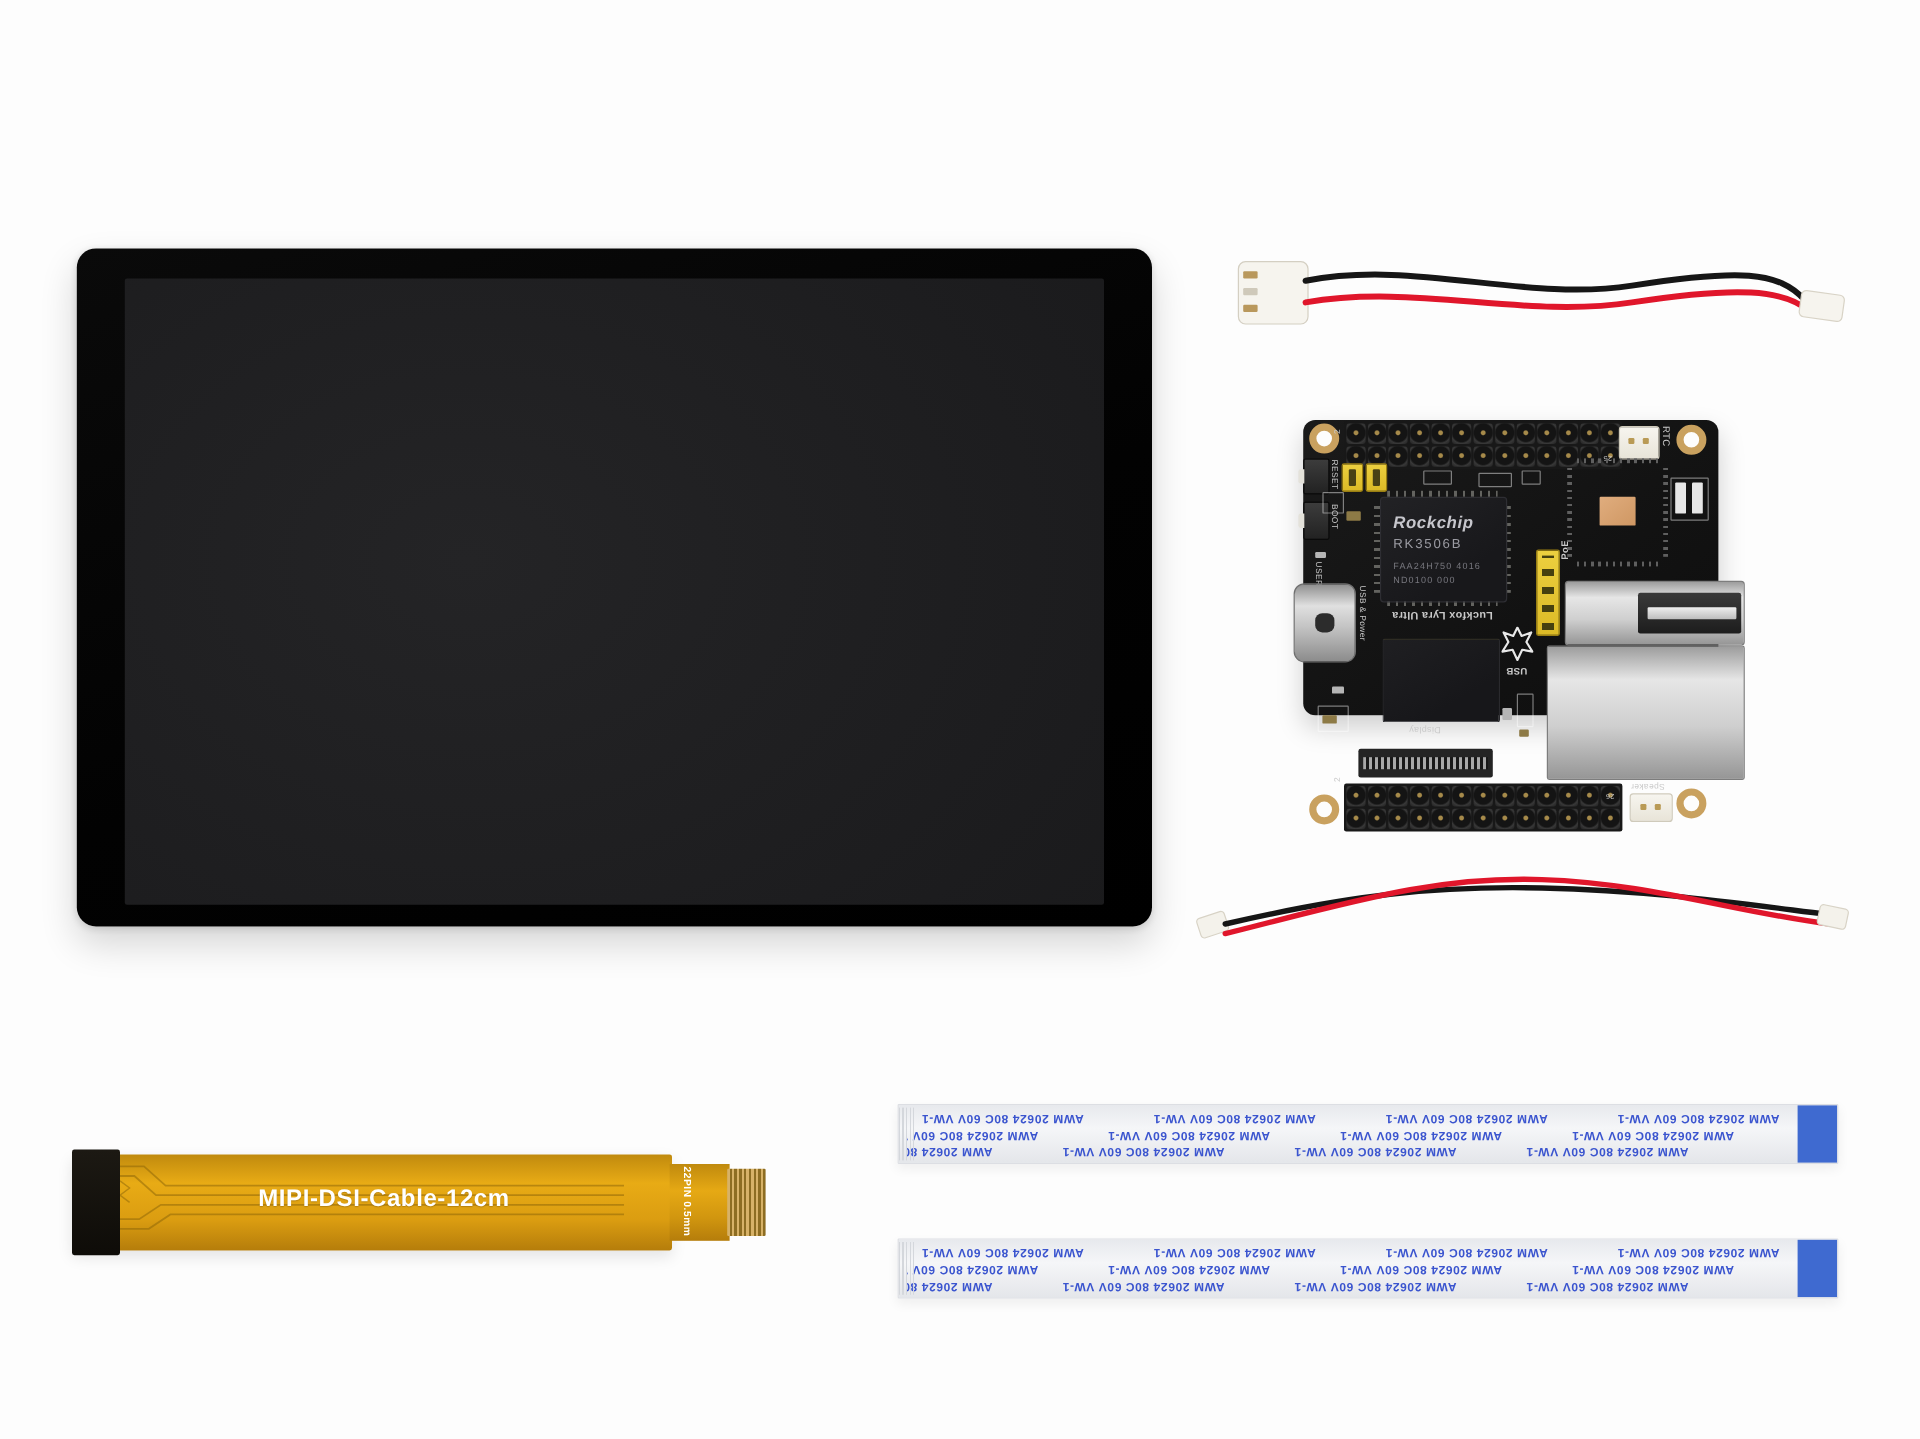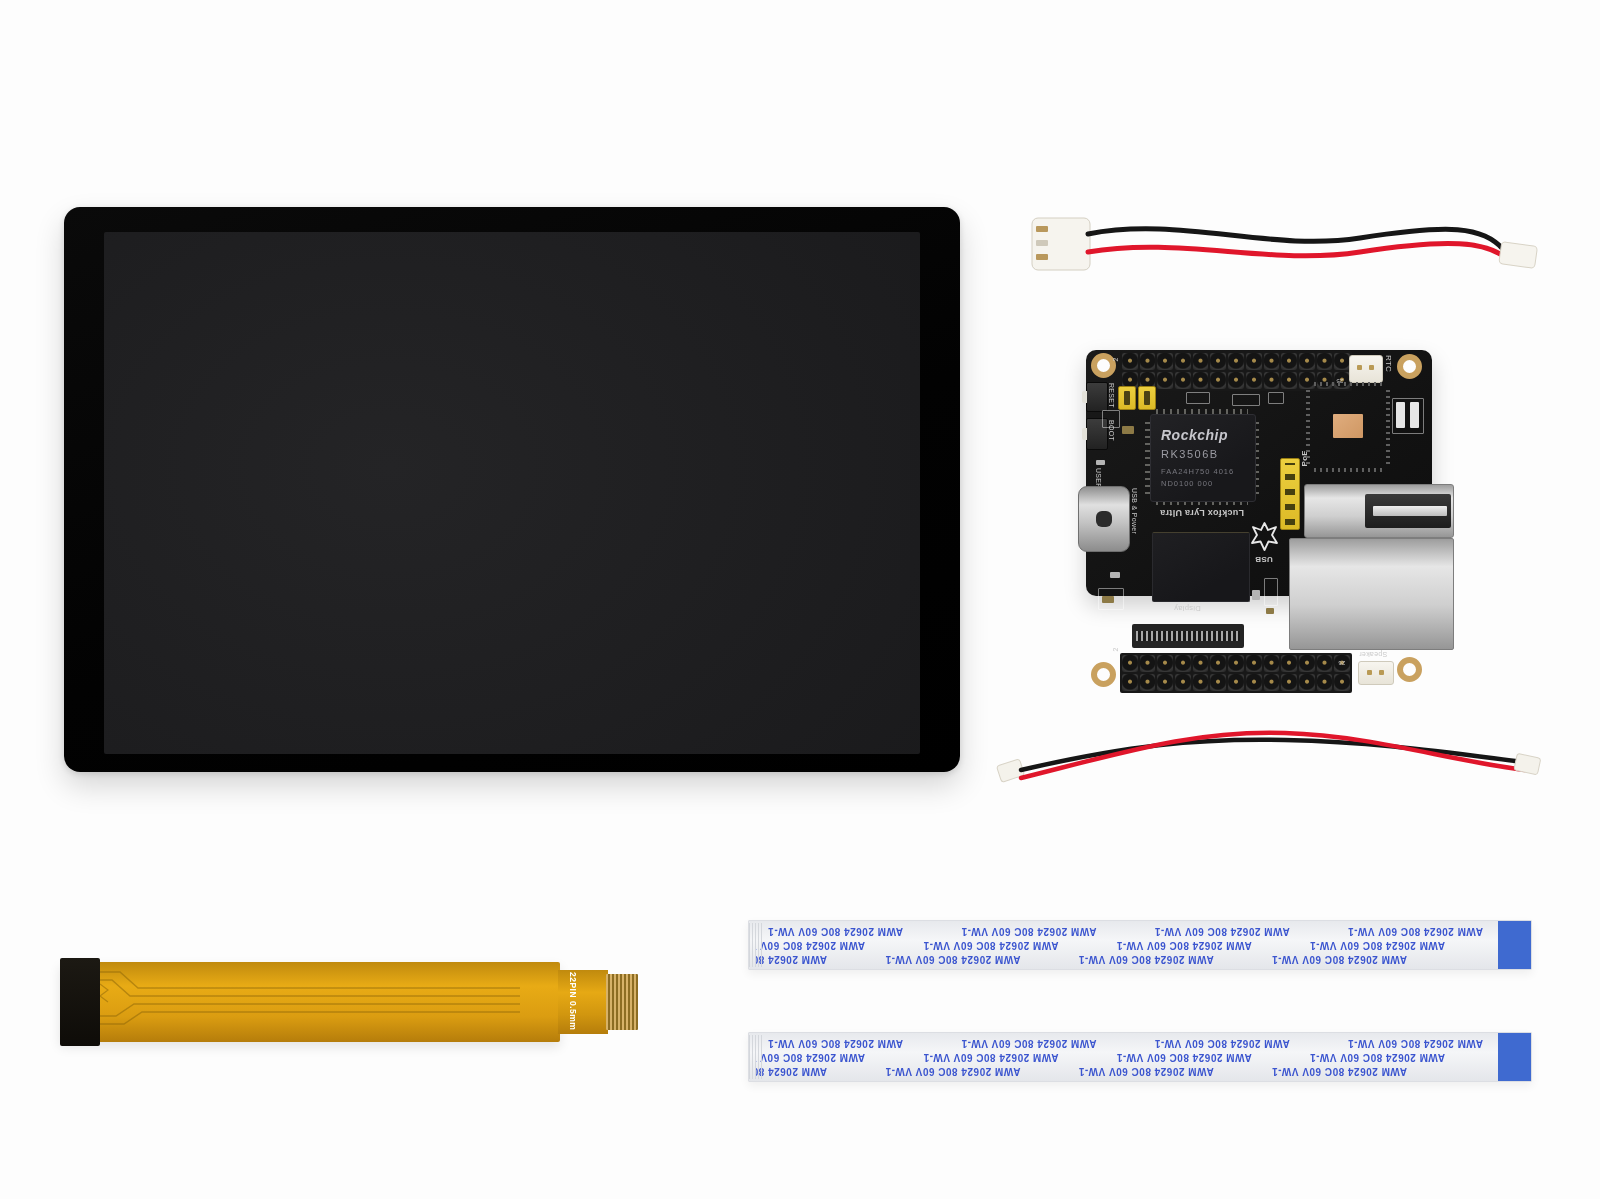--- a/index.html
+++ b/index.html
@@ -351,20 +351,21 @@
       <path d="M0 14 L60 14 L78 30 L460 30"></path>
       <path d="M0 22 L52 22 L70 38 L460 38"></path>
       <path d="M0 58 L56 58 L74 46 L460 46"></path>
       <path d="M0 66 L64 66 L82 54 L460 54"></path>
       <path d="M40 26 l8 6 l-8 6 l8 6" stroke-width="1.2"></path>
     </g>
   </svg>
   <div class="mipi-tail"></div>
   <div class="mipi-fingers"></div>
   <div class="mipi-stiffener"></div>
+  <div class="mipi-label">MIPI-DSI-Cable-12cm</div>
   <div class="mipi-pinlabel">22PIN 0.5mm</div>
 </div>
 
 <div class="abs ribbon ribbon-1">
   <div class="ribbon-text">
       <div class="ffc-row" style="padding-left: 8px; color: rgb(59, 85, 207);"><span>AWM 20624 80C 60V VW-1</span><span>AWM 20624 80C 60V VW-1</span><span>AWM 20624 80C 60V VW-1</span><span>AWM 20624 80C 60V VW-1</span></div>
       <div class="ffc-row" style="padding-left: 46px; color: rgb(59, 85, 207);"><span>AWM 20624 80C 60V VW-1</span><span>AWM 20624 80C 60V VW-1</span><span>AWM 20624 80C 60V VW-1</span><span>AWM 20624 80C 60V VW-1</span></div>
       <div class="ffc-row" style="padding-left: 84px; color: rgb(59, 85, 207);"><span>AWM 20624 80C 60V VW-1</span><span>AWM 20624 80C 60V VW-1</span><span>AWM 20624 80C 60V VW-1</span><span>AWM 20624 80C 60V VW-1</span></div>
     </div>
   <div class="ffc-contacts"></div>

